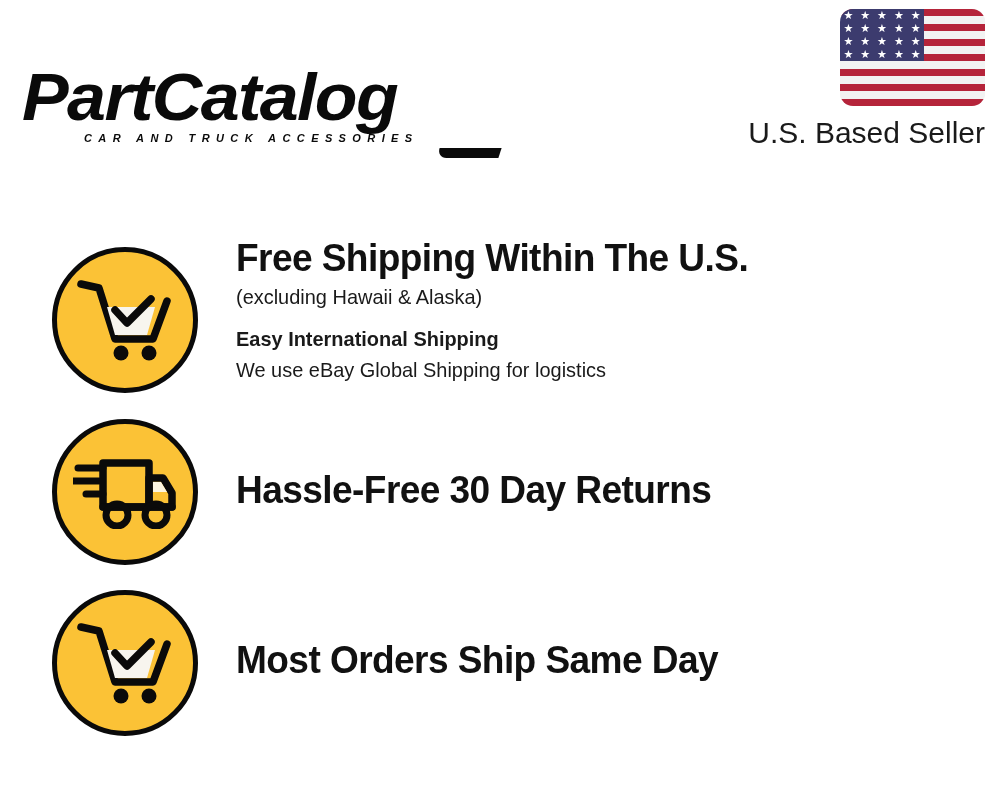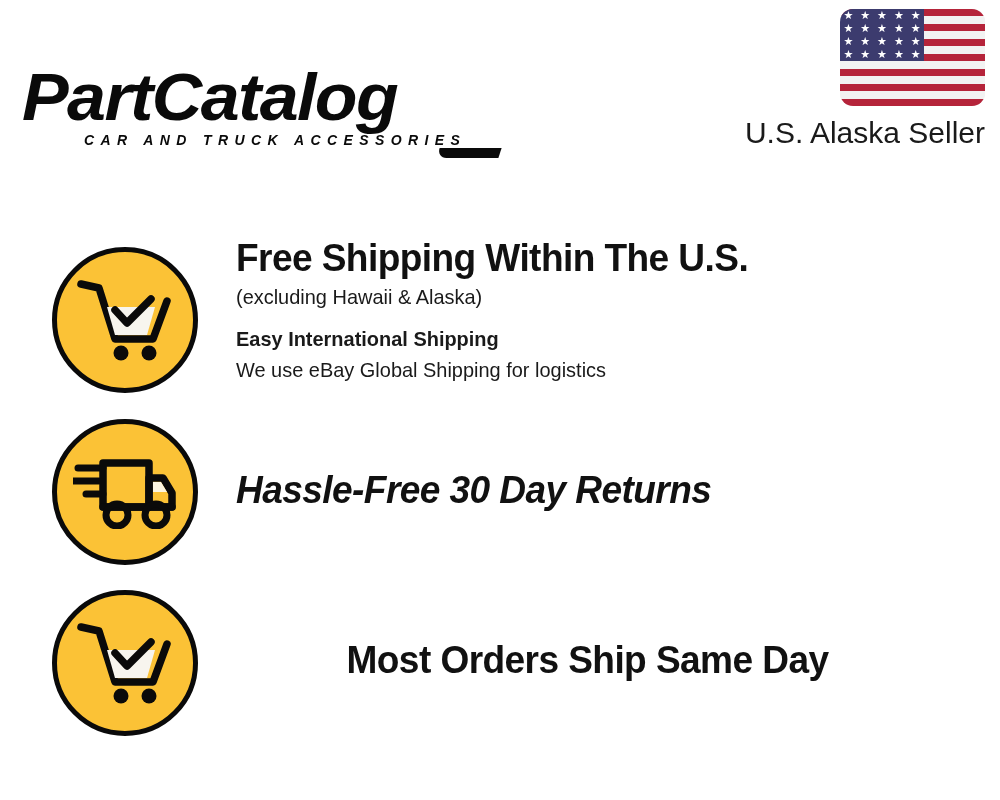--- a/index.html
+++ b/index.html
@@ -52,21 +52,21 @@
     color: #0a0a0a;
     white-space: nowrap;
     transform: scaleX(1.06);
     transform-origin: left top;
   }
   .logo-tagline {
     position: absolute;
     left: 62px;
     top: 70px;
     font-family: "Liberation Sans", sans-serif;
-    font-size: 14px;
+    font-size: 11px;
     font-weight: 700;
     font-style: italic;
     letter-spacing: 6.4px;
     color: #0a0a0a;
     white-space: nowrap;
   }
   .logo-swoosh {
     position: absolute;
     left: 416px;
     top: 86px;
@@ -196,22 +196,22 @@
   }
   .feature-sub.bold {
     font-weight: 700;
     margin-top: 12px;
   }
   .feature-sub.plain {
     margin-top: 1px;
   }
 
   .row-1 .feature-text { top: 5px; }
-  .row-2 .feature-text { top: 65px; font-style: italic; }
-  .row-3 .feature-text { top: 64px; text-align: center; }
+  .row-2 .feature-text { top: 65px; }
+  .row-3 .feature-text { top: 64px; }
 </style>
 </head>
 <body>
 
 <div class="banner">
 
   <div class="header">
 
     <div class="logo-block">
       <div class="logo-wordmark">PartCatalog</div>
@@ -252,21 +252,21 @@
             <div class="star" style="left: 70.19px; top: 26.5556px;">★</div>
             <div class="star" style="left: 2.91px; top: 39.5779px;">★</div>
             <div class="star" style="left: 19.73px; top: 39.5779px;">★</div>
             <div class="star" style="left: 36.55px; top: 39.5779px;">★</div>
             <div class="star" style="left: 53.37px; top: 39.5779px;">★</div>
             <div class="star" style="left: 70.19px; top: 39.5779px;">★</div>
           </div>
         </div>
     </div>
 
-    <div class="seller-label">U.S. Alaska Seller</div>
+    <div class="seller-label">U.S. Based Seller</div>
   </div>
 
   <div class="features">
 
     <div class="feature-row row-1">
       <div class="icon-circle">
         <svg width="96" height="86" viewBox="0 0 96 86" aria-hidden="true">
           <g fill="none" stroke="#0a0a0a" stroke-width="7.5" stroke-linecap="round" stroke-linejoin="round">
             <path d="M4 7 L22 11 L38 62 L76 62 L90 24"></path>
           </g>

